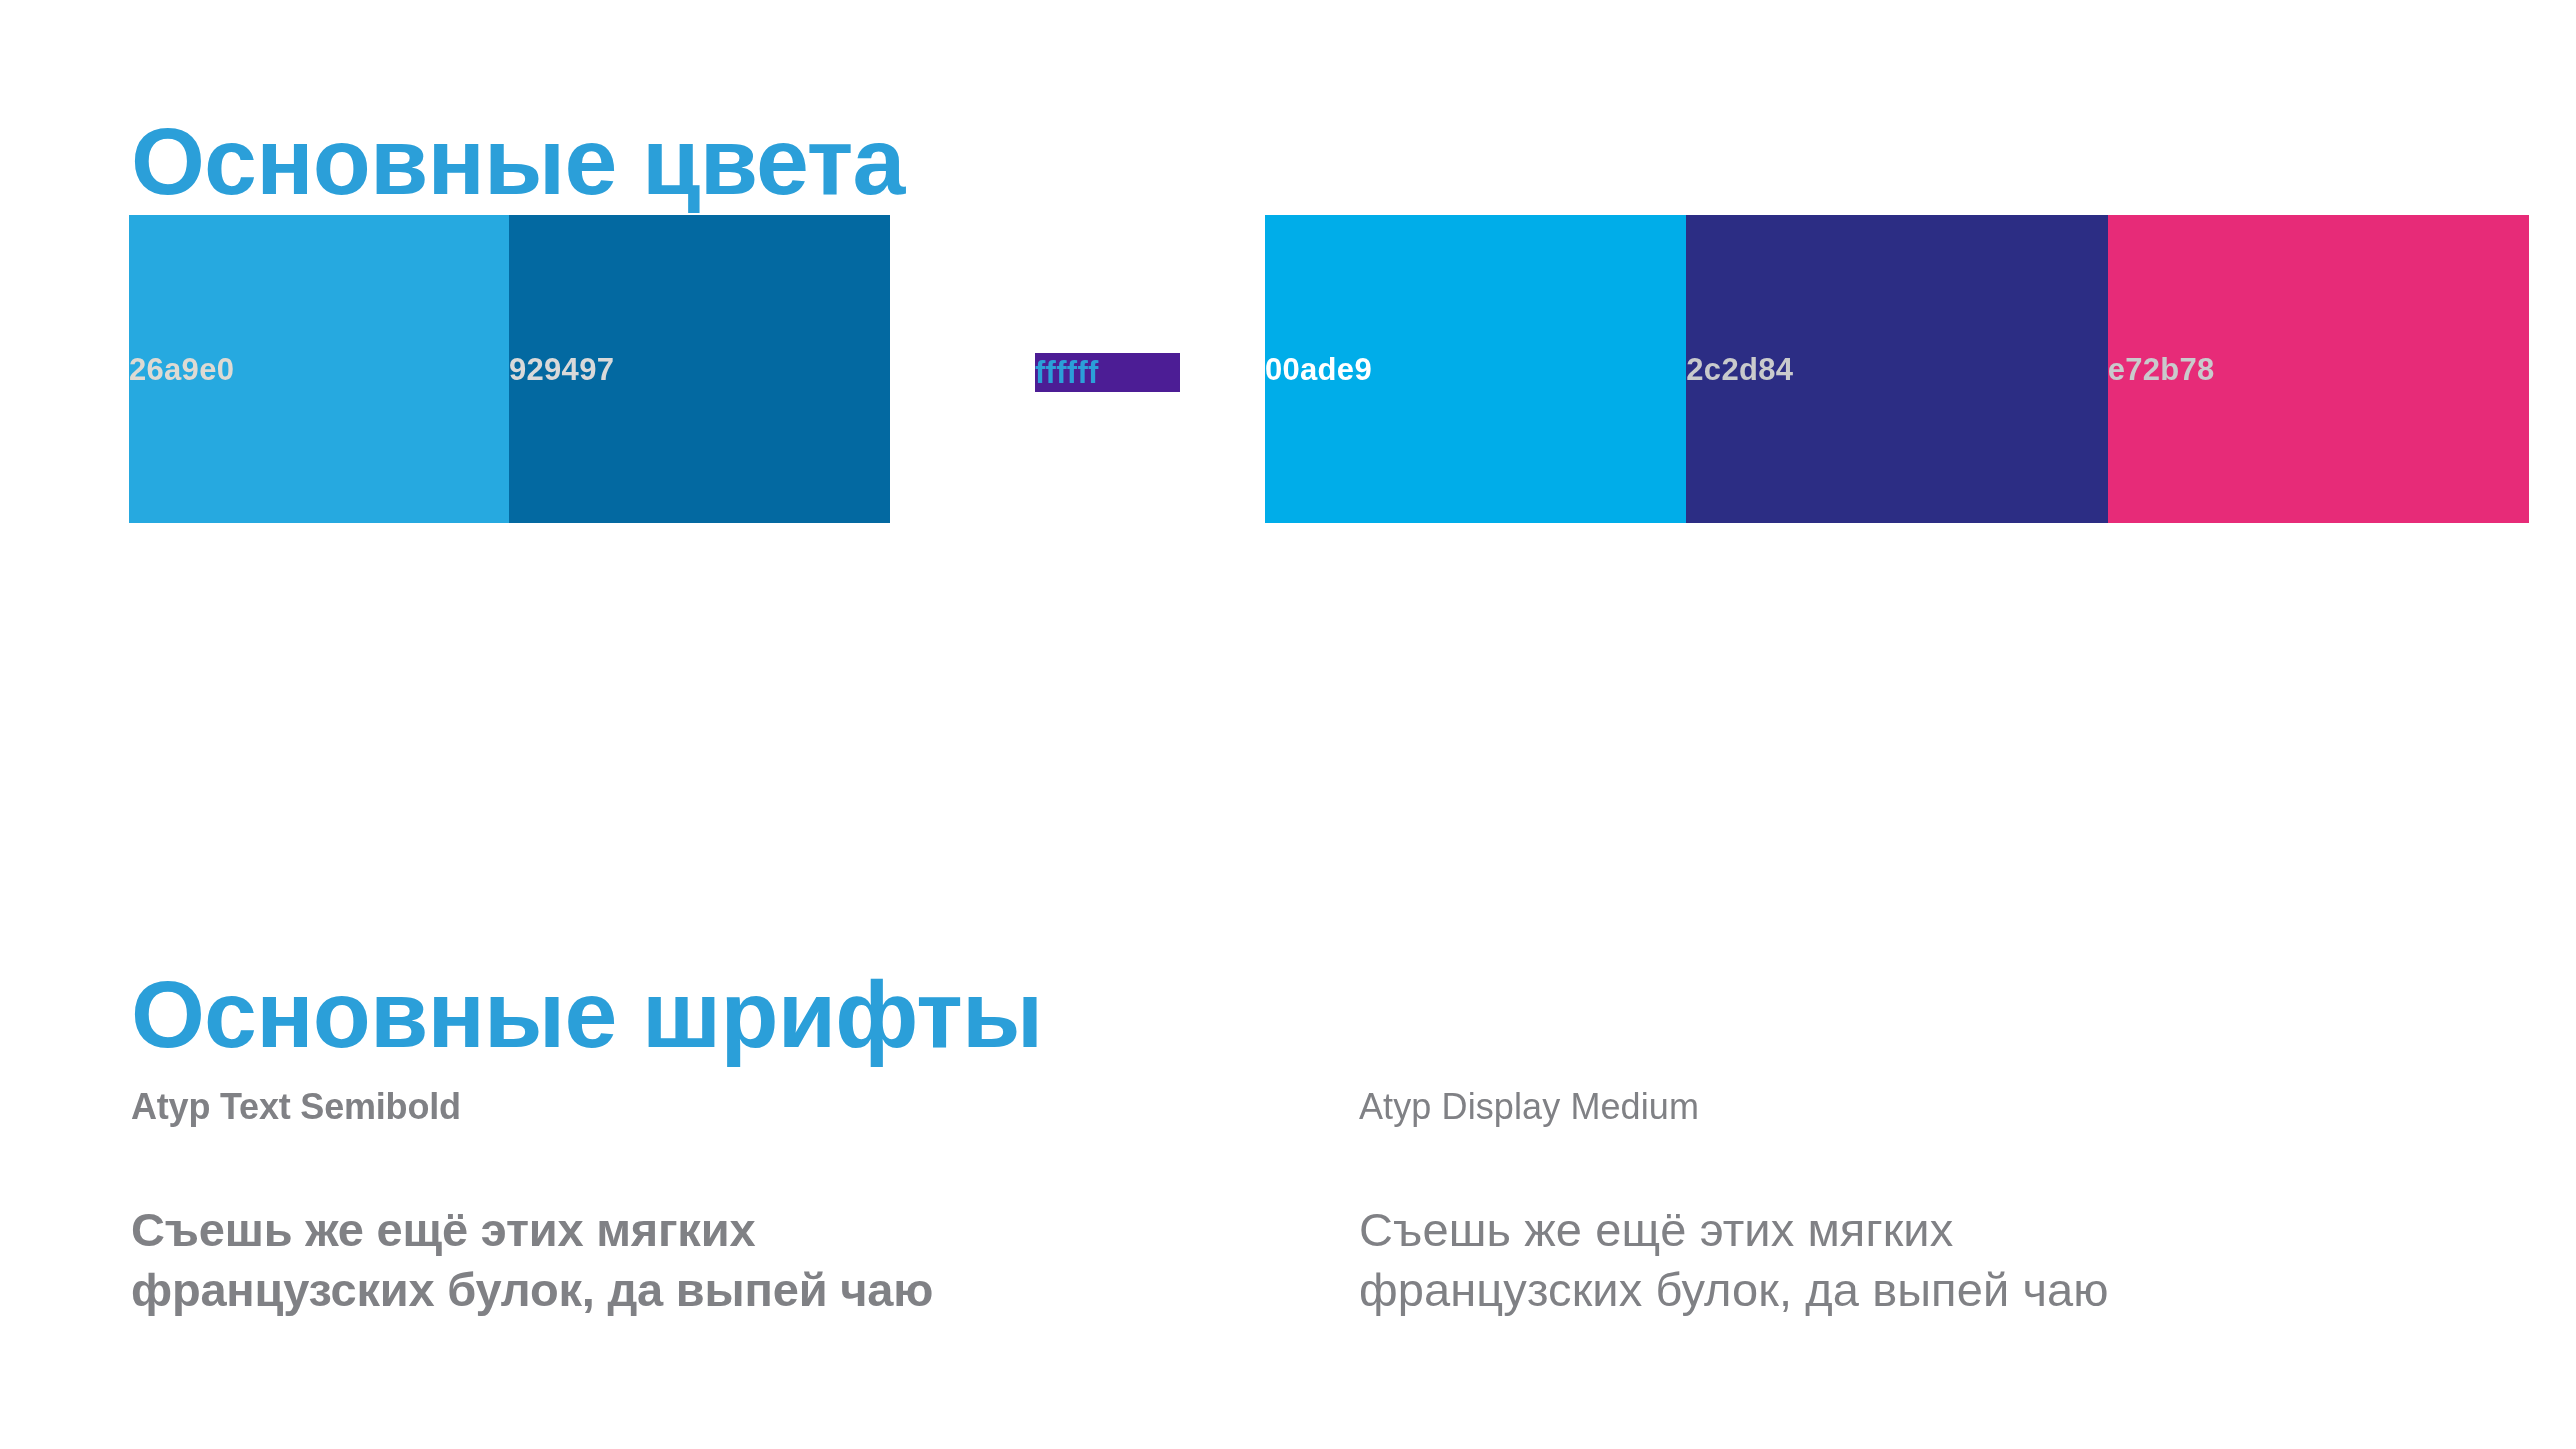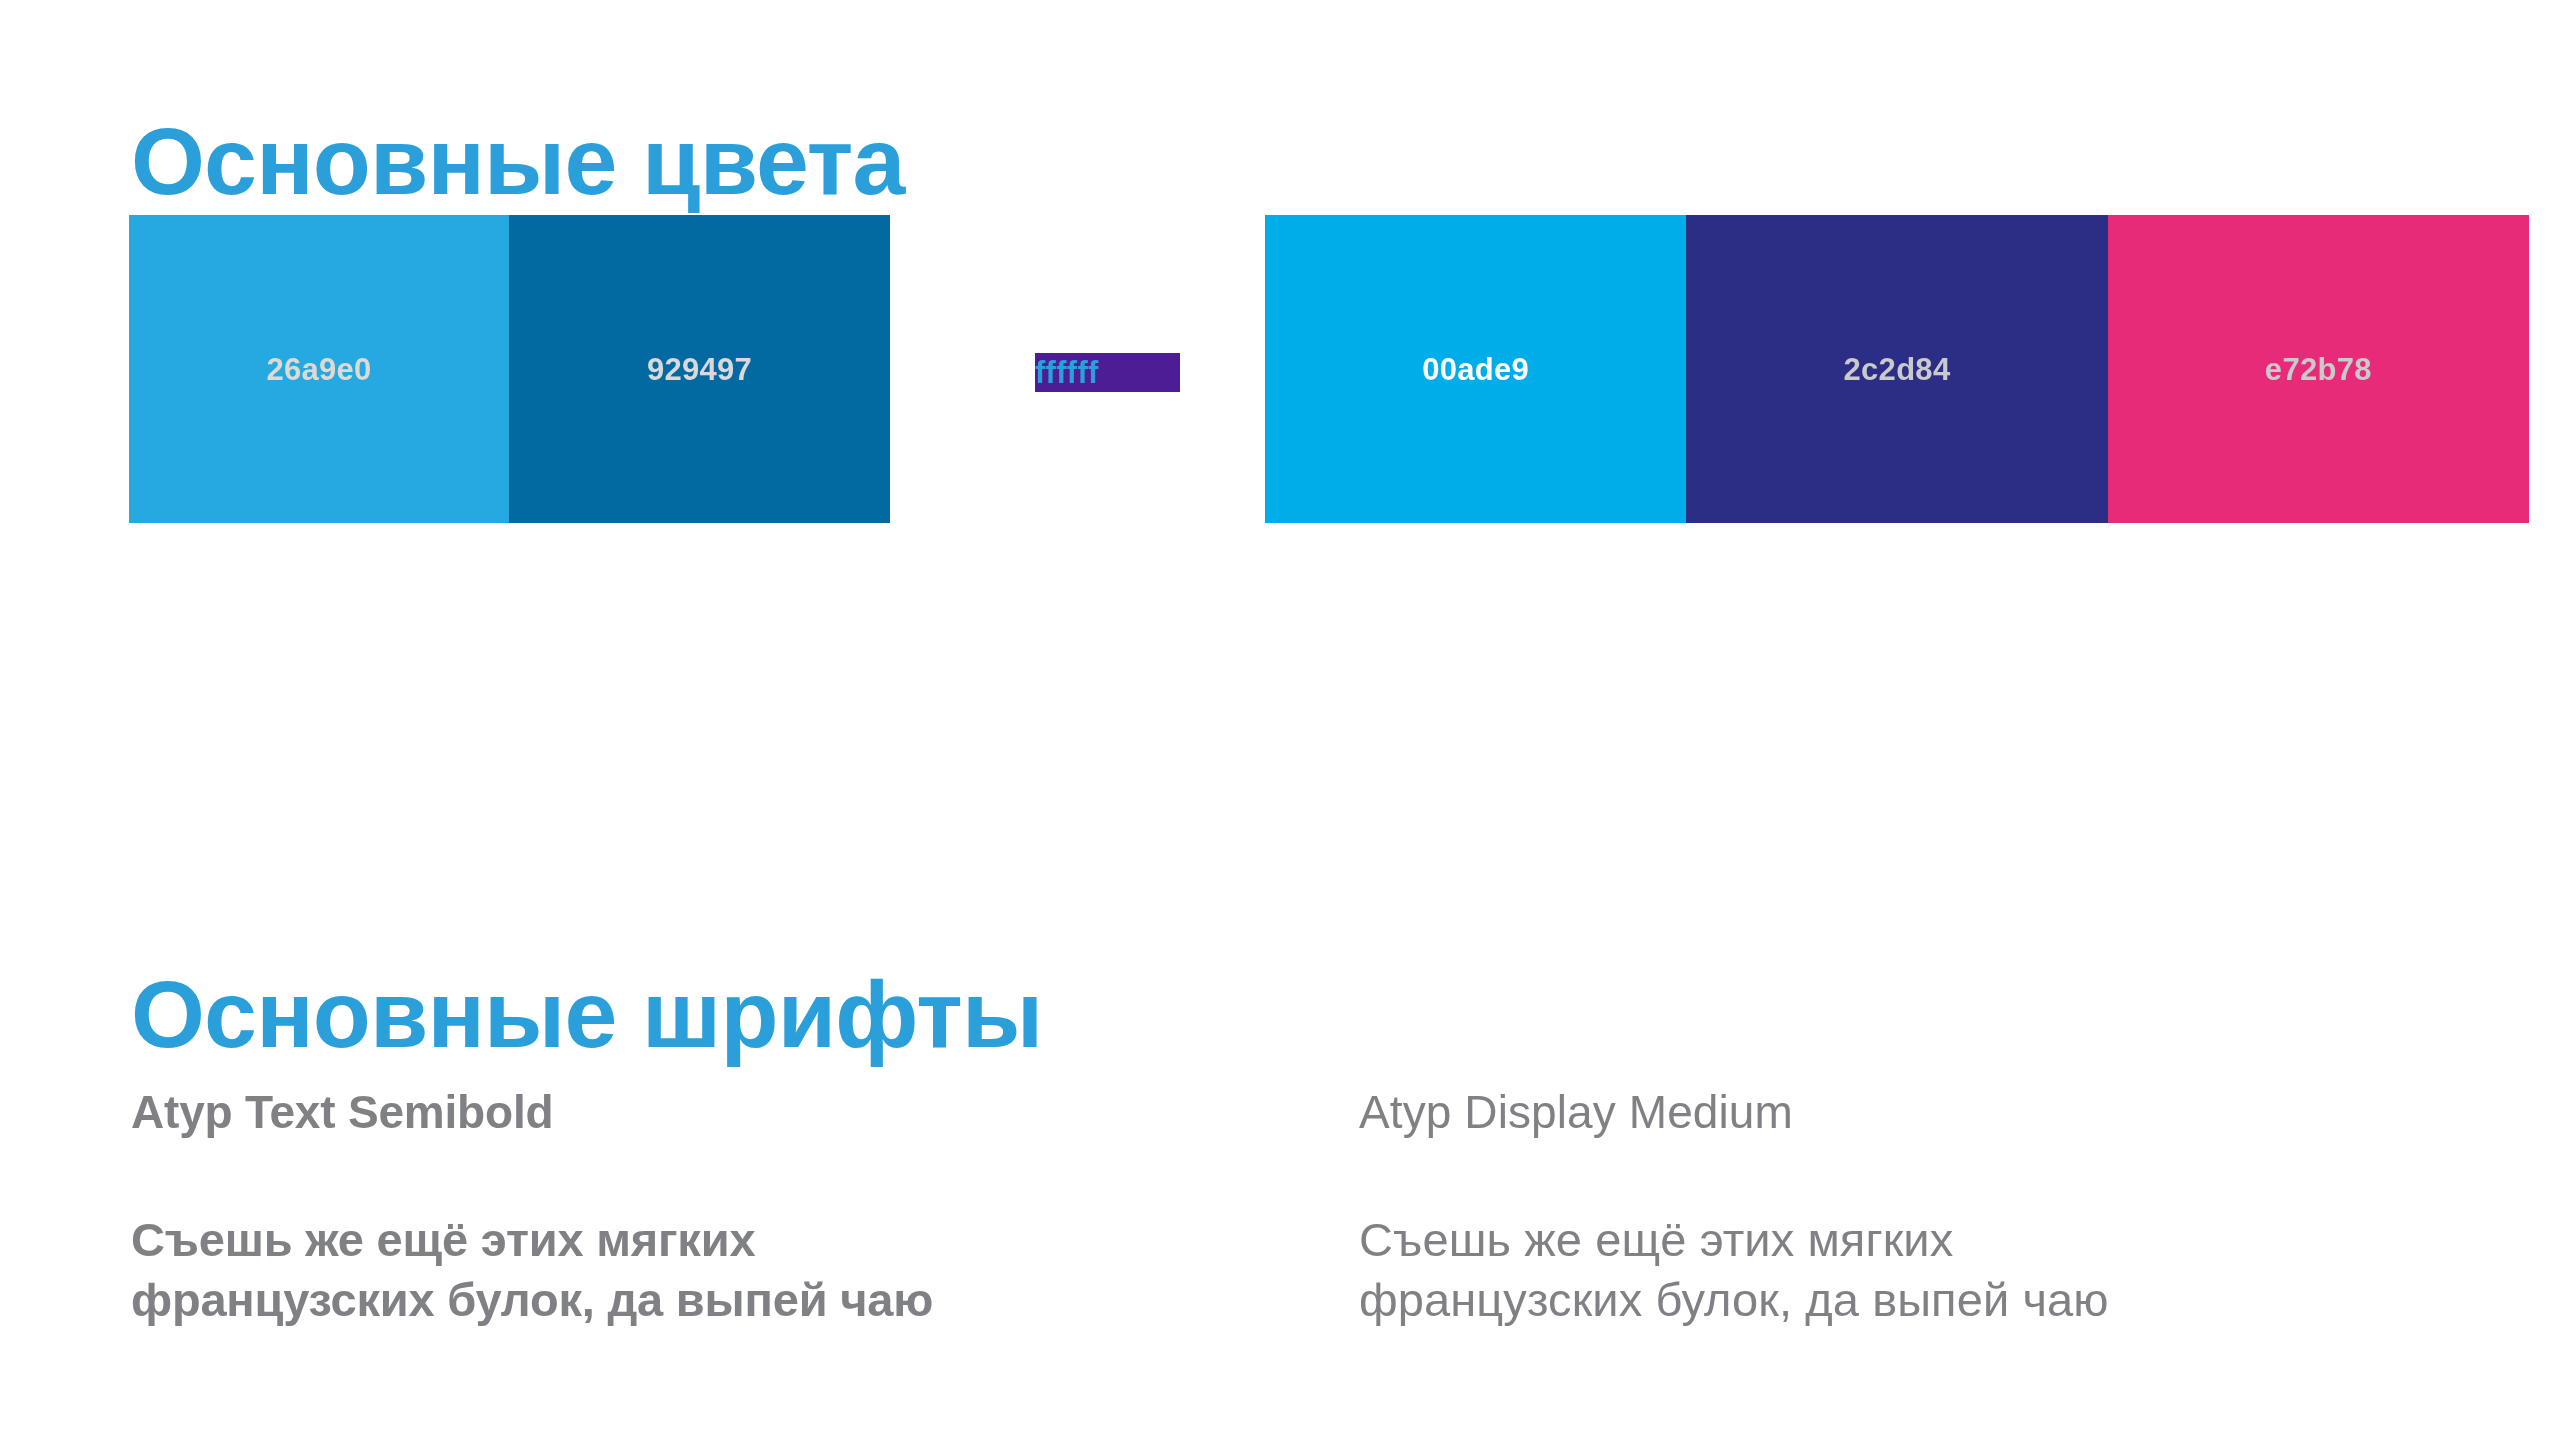--- a/index.html
+++ b/index.html
@@ -49,21 +49,20 @@
     width: 761px;
   }
   #swatch-group-secondary {
     left: 1265px;
     width: 1264px;
   }
 
   .swatch {
     display: flex;
     align-items: center;
-    justify-content: center;
     height: 100%;
     box-sizing: border-box;
   }
   
   #swatch-group-primary .swatch:nth-child(1) { width: 380px; }
   #swatch-group-primary .swatch:nth-child(2) { width: 381px; }
   
   #swatch-group-secondary .swatch { width: 33.3333%; }
 
   .swatch-label {
@@ -91,21 +90,21 @@
 
   
   .type-col {
     position: absolute;
     top: 1088px;
   }
   #type-col-text    { left: 131px;  width: 1127px; }
   #type-col-display { left: 1359px; width: 1167px; }
 
   .type-name {
-    font-size: 46px;
+    font-size: 36px;
     line-height: 1.05;
     color: #808185;
     margin: 0 0 74px 0;
     white-space: nowrap;
   }
   .type-sample {
     font-size: 47px;
     line-height: 1.28;
     color: #808185;
     margin: 0;

